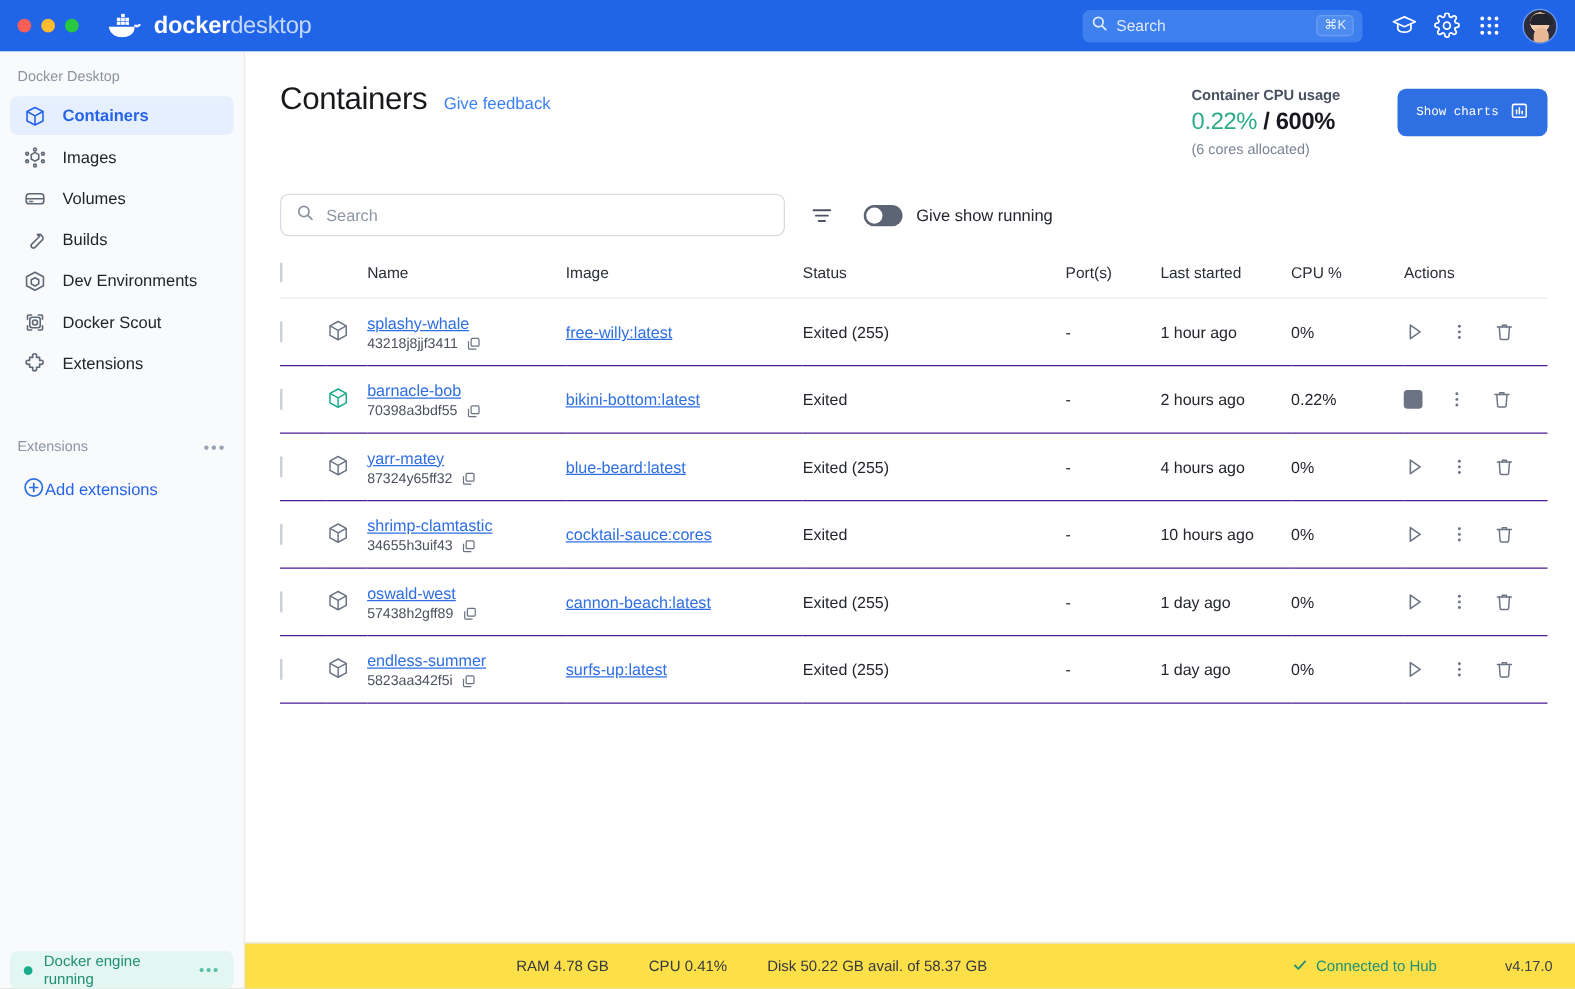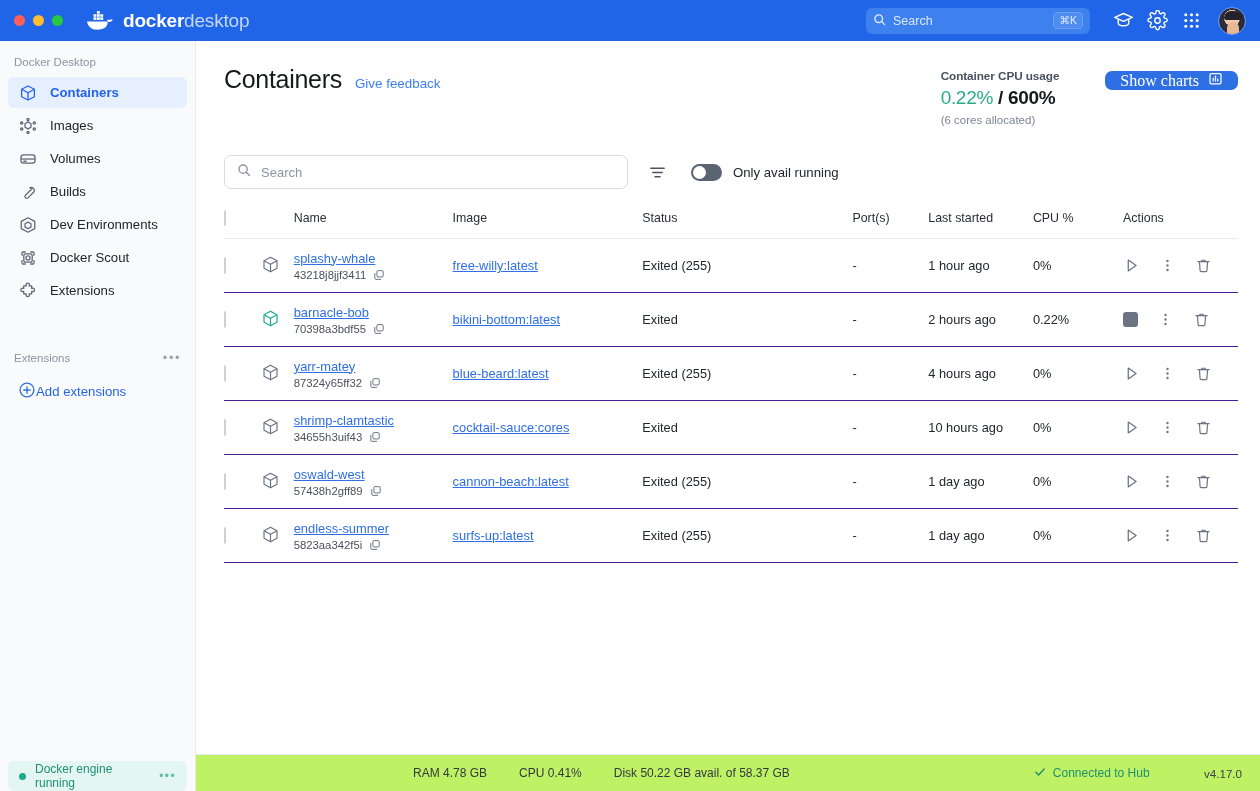--- a/index.html
+++ b/index.html
@@ -101,23 +101,23 @@
   h1 { font-size: 25px; font-weight: 500; color: #17191c; letter-spacing: -0.3px; }
   .feedback { color: #3b7ff5; font-size: 13.4px; cursor: pointer; }
 
   .stats { margin-left: auto; display: flex; gap: 56px; padding-top: 4px; }
   .stat .cap { font-size: 11.8px; color: #4a5160; font-weight: 700; letter-spacing: -0.1px;}
   .stat .val { font-size: 19px; margin-top: 4px; font-weight: 700; color: #16181d; letter-spacing: -0.3px;}
   .stat .val .g { color: #2aab86; font-weight: 400; }
   .stat .sub { font-size: 11.5px; color: #7b8494; margin-top: 5px; }
 
   .show-charts {
-    margin-left: 46px; margin-top: 6px; height: 19px; background: #2f6fe4; color: #fff;
-    border: none; border-radius: 7px; padding: 0 15px; font-size: 16px; cursor: pointer;
-    display: flex; align-items: center; gap: 9px; font-family: Liberation Serif, serif; align-self: flex-start;
+    margin-left: 46px; margin-top: 6px; height: 38px; background: #2f6fe4; color: #fff;
+    border: none; border-radius: 7px; padding: 0 15px; font-size: 10px; cursor: pointer;
+    display: flex; align-items: center; gap: 9px; font-family: Liberation Mono, monospace; align-self: flex-start;
   }
 
   .filters { display: flex; align-items: center; gap: 20px; margin-top: 29px; }
   .searchbox {
     width: 404px; height: 34px; border: 1px solid #d7dbe2; border-radius: 7px;
     display: flex; align-items: center; gap: 10px; padding: 0 12px;
   }
   .searchbox .ph { font-size: 13px; color: #8d95a3; }
   .filter-ico { cursor: pointer; display: flex; }
   .toggle-wrap { display: flex; align-items: center; gap: 11px; cursor: pointer; margin-left: 4px;}
@@ -152,21 +152,21 @@
   .cid span { font-size: 11.3px; color: #4b515c; }
   .copy-ico { cursor: pointer; display: flex; }
   .img-link { color: #2f6fe4; font-size: 12.9px; text-decoration: underline; cursor: pointer; }
 
   .actions { display: flex; align-items: center; gap: 20px; }
   .act { cursor: pointer; display: flex; align-items: center; justify-content: center; }
   .stop-sq { width: 15px; height: 15px; background: #6c7484; border-radius: 3px; }
 
   
   .statusbar {
-    height: 37px; flex: 0 0 37px; border-top: 1px solid #e5e8ec; background: #bef264;
+    height: 37px; flex: 0 0 37px; border-top: 1px solid #e5e8ec; background: #fde047;
     display: flex; align-items: center; font-size: 12px; color: #343841;
   }
   .sb-left { width: 196px; flex: 0 0 196px; }
   .sb-metrics { display: flex; gap: 32px; padding-left: 21px; }
   .hub { margin-left: 244px; display: flex; align-items: center; gap: 7px; color: #1f8f75; }
   .version { margin-left: auto; padding-right: 18px; color: #3b404a; font-size: 11.6px; }
 </style>
 </head>
 <body>
 
@@ -388,21 +388,21 @@
           <span class="filter-ico">
             <svg width="19" height="19" viewBox="0 0 20 20" stroke="#4b5362" stroke-width="1.6" stroke-linecap="round">
               <line x1="3" y1="5.5" x2="17" y2="5.5"></line>
                 <line x1="5" y1="10" x2="15" y2="10"></line>
                 <line x1="7.4" y1="14.5" x2="12.6" y2="14.5"></line>
             </svg>
           </span>
 
           <div class="toggle-wrap">
             <span class="toggle"></span>
-            <span class="toggle-lbl">Only avail running</span>
+            <span class="toggle-lbl">Give show running</span>
           </div>
         </div>
 
         <table>
           <colgroup>
             <col class="c-chk">
               <col class="c-ico">
               <col class="c-name">
               <col class="c-img">
               <col class="c-status">

